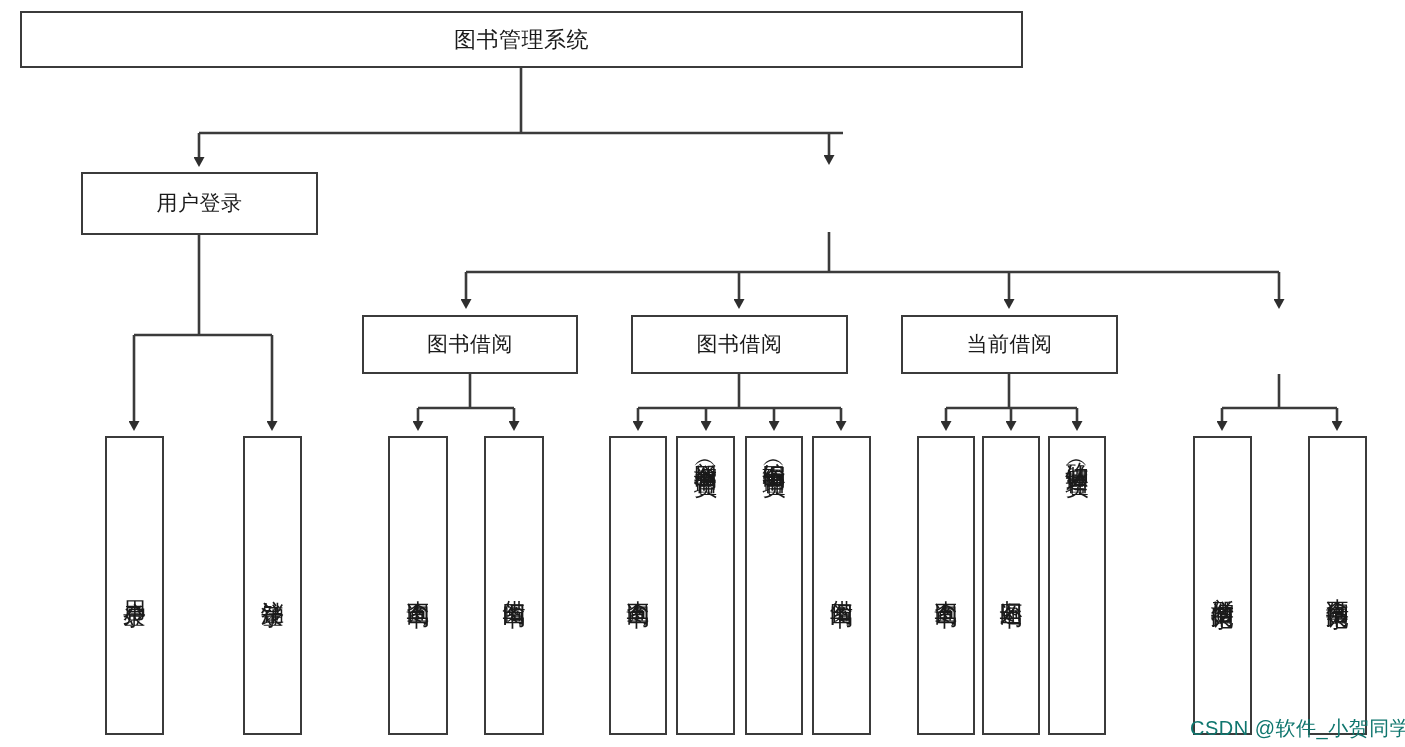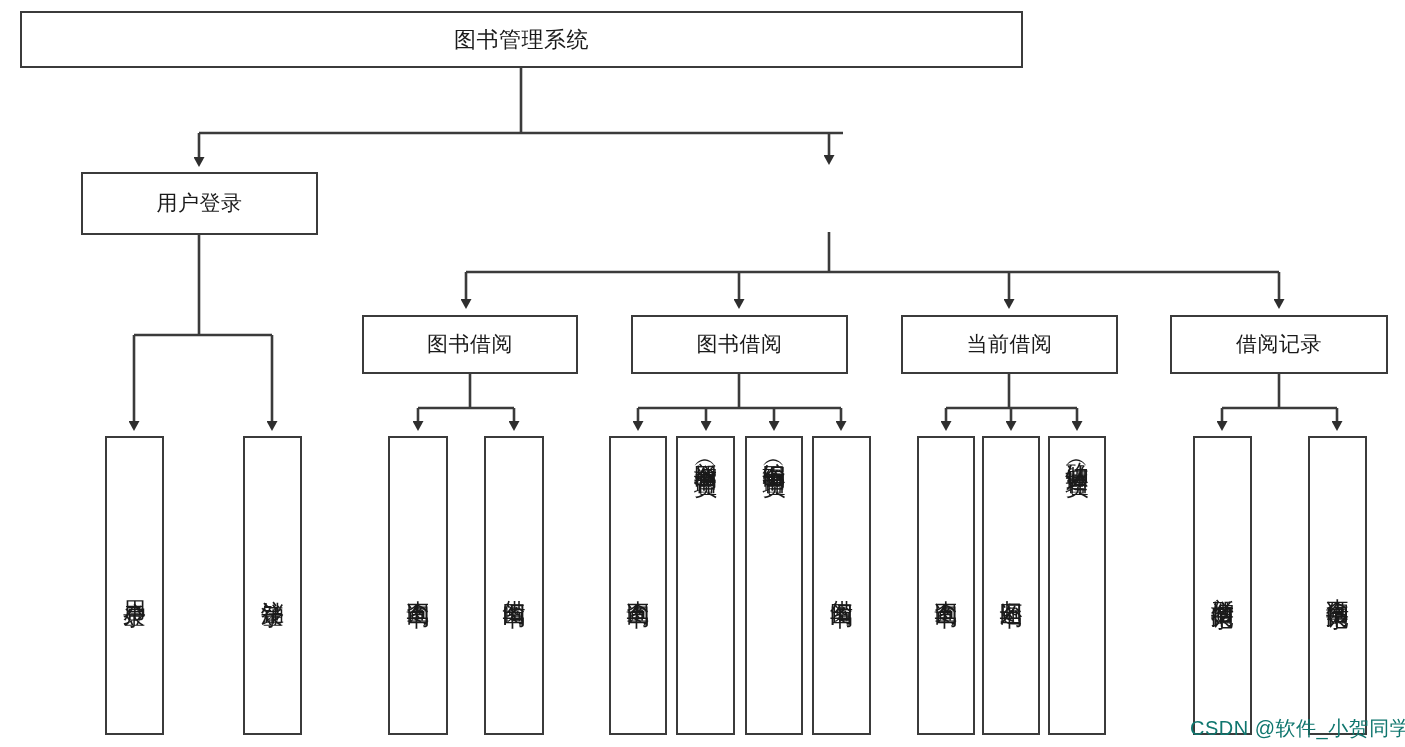--- a/index.html
+++ b/index.html
@@ -154,23 +154,20 @@
 
   <div class="node horiz" style="left: 362px; top: 315px; width: 216px; height: 59px;">
     <span class="label">图书借阅</span>
   </div>
   <div class="node horiz" style="left: 631px; top: 315px; width: 217px; height: 59px;">
     <span class="label">图书借阅</span>
   </div>
   <div class="node horiz" style="left: 901px; top: 315px; width: 217px; height: 59px; justify-content: center;">
     <span class="label">当前借阅</span>
   </div>
-  <div class="node horiz" style="left: 1170px; top: 315px; width: 218px; height: 59px;">
-    <span class="label">借阅记录</span>
-  </div>
 
   <div class="node vert centered" style="left: 105px; top: 436px; width: 59px; height: 299px;">
     <span class="label">用户登录</span>
   </div>
   <div class="node vert centered" style="left: 243px; top: 436px; width: 59px; height: 299px;">
     <span class="label">注销登录</span>
   </div>
   <div class="node vert centered" style="left: 388px; top: 436px; width: 60px; height: 299px;">
     <span class="label">查询图书</span>
   </div>

